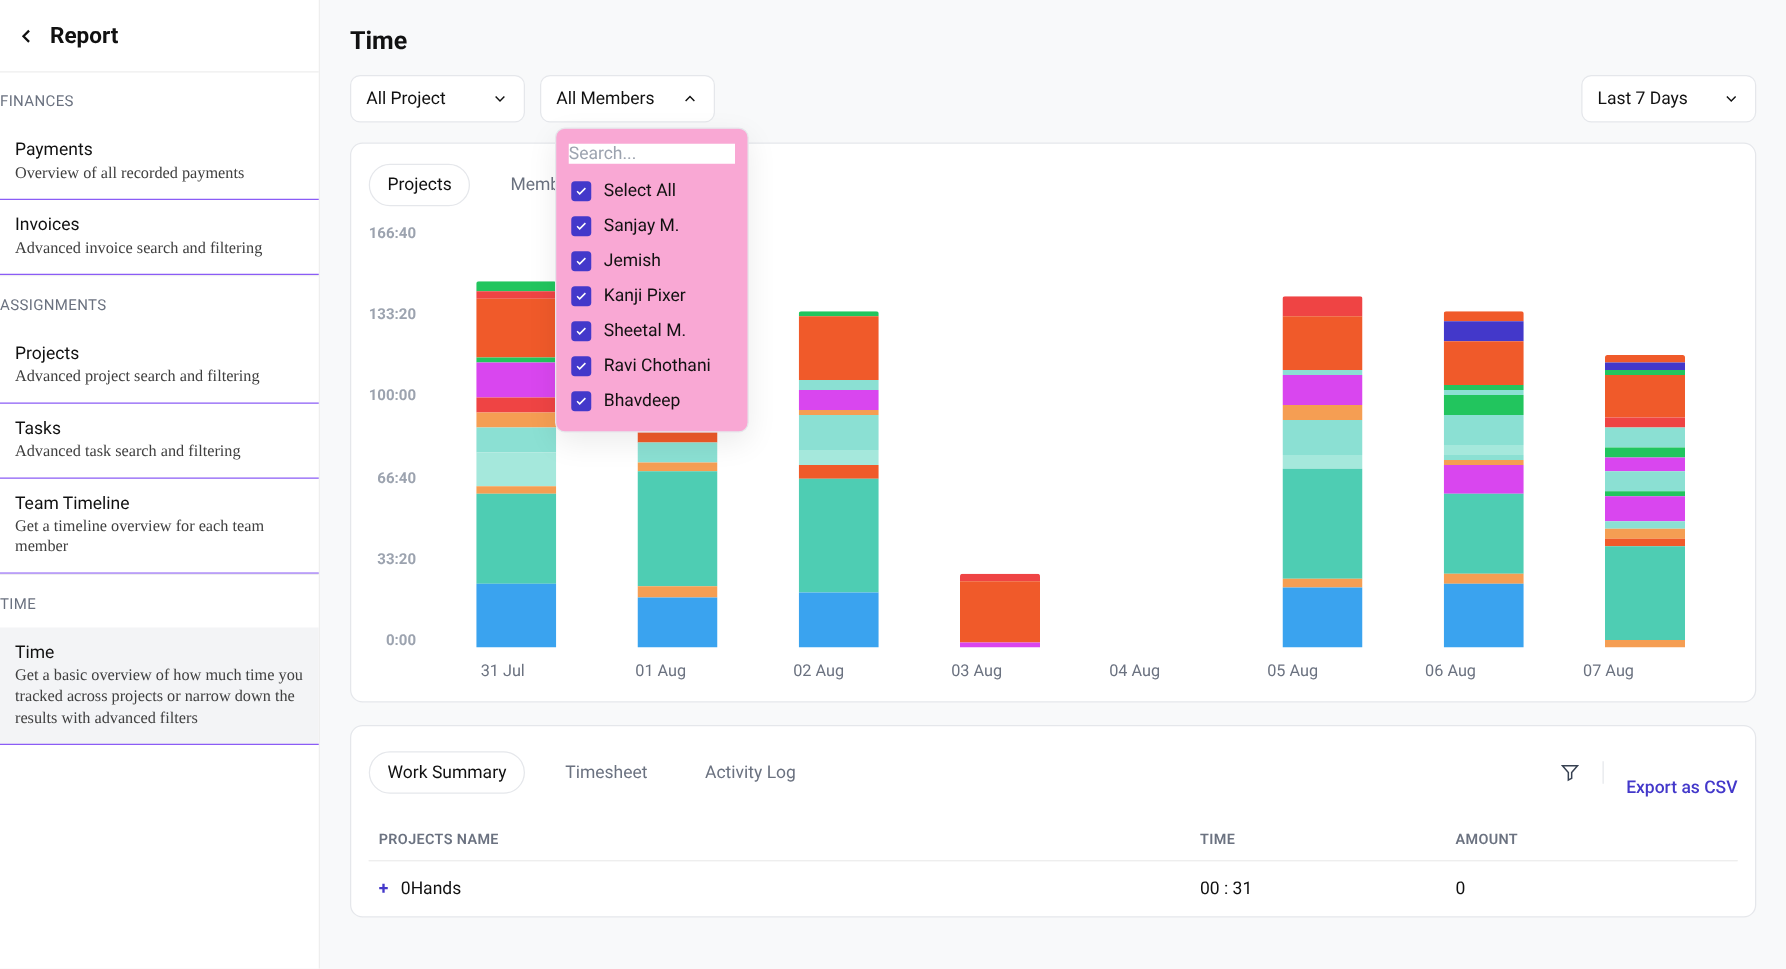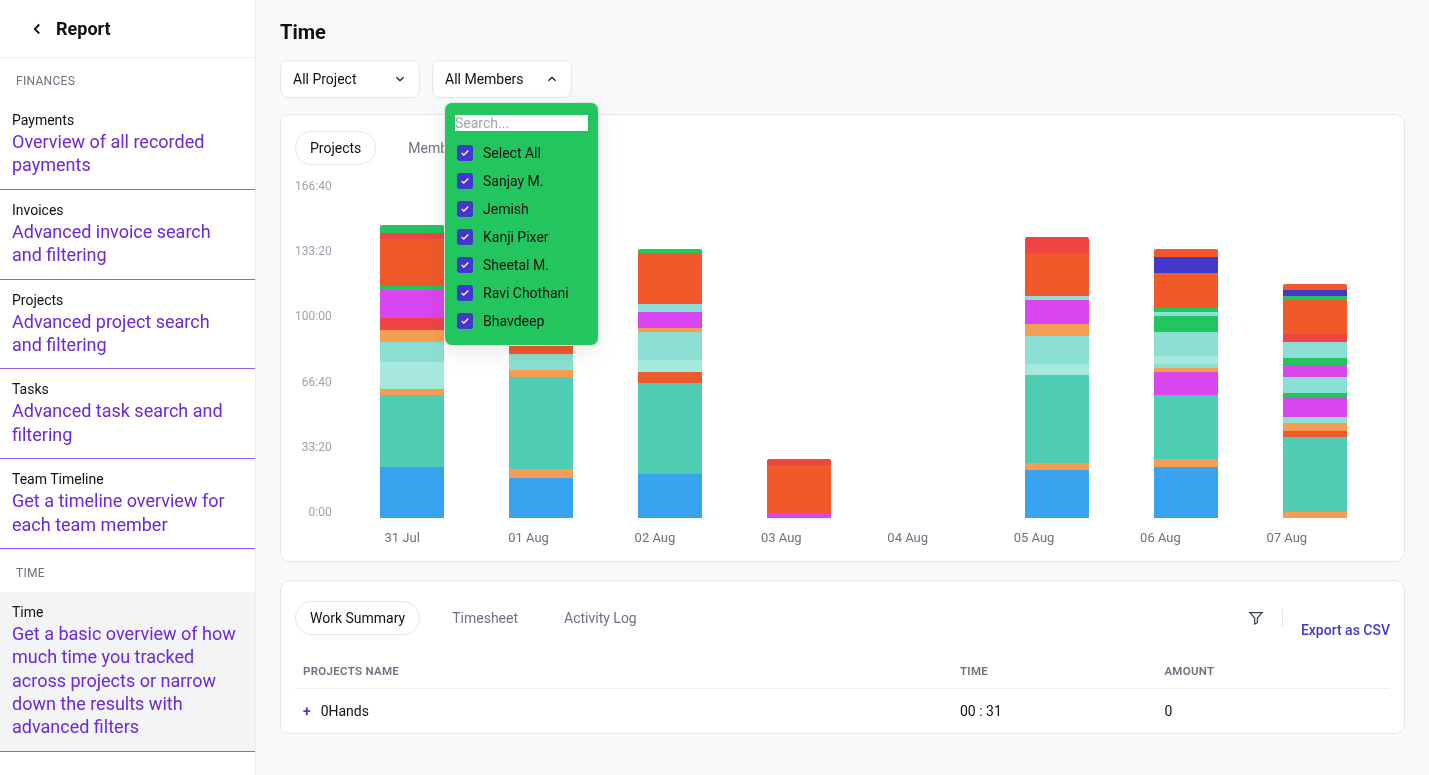--- a/index.html
+++ b/index.html
@@ -1,46 +1,46 @@
 <!DOCTYPE html>
 <html><head>
 <meta charset="utf-8">
 <style>
   *{box-sizing:border-box;margin:0;padding:0;font-family:-apple-system,BlinkMacSystemFont,"Segoe UI",Roboto,Helvetica,Arial,sans-serif;}
   body{background:#f8f9fa;color:#111;font-size:14px;width:1429px;height:775px;overflow:hidden;display:flex;}
   
   .sidebar{width:256px;background:#fff;border-right:1px solid #eee;display:flex;flex-direction:column;height:100%;}
-  .sidebar-header{display:flex;align-items:center;gap:10px;padding:18px 28px;font-size:18px;font-weight:700;}
+  .sidebar-header{display:flex;align-items:center;gap:10px;padding:18px 12px;font-size:18px;font-weight:700;}
   .sidebar-header svg{width:18px;height:18px;}
-  .section-label{font-size:12px;color:#6b7280;letter-spacing:.3px;padding:16px 16px 12px;border-top:1px solid #eee;}
+  .section-label{font-size:12px;color:#6b7280;letter-spacing:.3px;padding:16px 0 12px;border-top:1px solid #eee;}
   .nav-item{padding:12px 12px;border-bottom:1px solid #8b5cf6;cursor:pointer;}
   .nav-item .title{font-size:14px;color:#111;margin-bottom:2px;}
-  .nav-item .sub{font-size:18px;color:#6d28d9;line-height:1.3;}
+  .nav-item .sub{font-size:13px;color:#404040;line-height:1.3;font-family:Liberation Serif, serif;}
   .nav-item.active{background:#f3f4f6;}
   
   .main{flex:1;display:flex;flex-direction:column;height:100%;}
   .page-title{font-size:20px;font-weight:700;padding:20px 24px 16px;}
   .filters{display:flex;gap:12px;padding:0 24px 16px;position:relative;}
   .filters .spacer{flex:1;}
   .dd{background:#fff;border:1px solid #e5e7eb;border-radius:8px;padding:10px 12px;display:flex;align-items:center;gap:20px;font-size:14px;cursor:pointer;min-width:140px;justify-content:space-between;}
   .dd svg{width:14px;height:14px;}
   
-  .panel{position:absolute;left:188px;top:42px;width:155px;background:#22c55e;border:1px solid #e5e7eb;border-radius:8px;box-shadow:0 8px 24px rgba(0,0,0,.08);padding:8px 0 10px;z-index:5;}
+  .panel{position:absolute;left:188px;top:42px;width:155px;background:#f9a8d4;border:1px solid #e5e7eb;border-radius:8px;box-shadow:0 8px 24px rgba(0,0,0,.08);padding:8px 0 10px;z-index:5;}
   .panel input{width:calc(100% - 20px);margin:4px 10px 8px;border:none;outline:none;font-size:14px;color:#111;}
   .panel input::placeholder{color:#9ca3af;}
   .opt{display:flex;align-items:center;gap:10px;padding:6px 12px;font-size:14px;cursor:pointer;}
   .chk{width:16px;height:16px;border-radius:3px;background:#4338ca;display:flex;align-items:center;justify-content:center;}
   .chk svg{width:10px;height:10px;stroke:#fff;stroke-width:3;fill:none;}
   
   .card{margin:0 24px 18px;background:#fff;border:1px solid #e5e7eb;border-radius:10px;padding:16px 14px;}
   .tabs{display:flex;gap:18px;align-items:center;margin-bottom:14px;}
   .tab{padding:8px 14px;border-radius:18px;font-size:14px;color:#6b7280;cursor:pointer;}
   .tab.active{background:#fff;border:1px solid #e5e7eb;color:#111;}
   
-  .chart-wrap{display:flex;}
+  .chart-wrap{display:flex;font-weight:bold;}
   .yaxis{display:flex;flex-direction:column;justify-content:space-between;align-items:flex-end;font-size:12px;color:#9ca3af;padding-right:6px;height:340px;}
   .plot{flex:1;display:flex;justify-content:space-between;align-items:flex-end;height:340px;border-bottom:1px solid transparent;position:relative;padding:0 10px;}
   .col{flex:1;display:flex;flex-direction:column;align-items:center;gap:6px;}
   .bar{width:64px;display:flex;flex-direction:column-reverse;border-radius:2px 2px 0 0;overflow:hidden;}
   .seg{width:100%;}
   .xtick{font-size:13px;color:#6b7280;}
   .xaxis{display:flex;padding:10px 40px 0 44px;}
   .xaxis .xcol{flex:1;text-align:center;}
   
   .tbl-head{display:flex;align-items:center;gap:18px;}
@@ -66,20 +66,21 @@
   <div id="nav-root">
       <div class="section-label">FINANCES</div>
       <div class="nav-item">
         <div class="title">Payments</div>
         <div class="sub">Overview of all recorded payments</div>
       </div>
       <div class="nav-item">
         <div class="title">Invoices</div>
         <div class="sub">Advanced invoice search and filtering</div>
       </div>
+      <div class="section-label">ASSIGNMENTS</div>
       <div class="nav-item">
         <div class="title">Projects</div>
         <div class="sub">Advanced project search and filtering</div>
       </div>
       <div class="nav-item">
         <div class="title">Tasks</div>
         <div class="sub">Advanced task search and filtering</div>
       </div>
       <div class="nav-item">
         <div class="title">Team Timeline</div>
@@ -103,20 +104,26 @@
           <polyline points="6 9 12 15 18 9"></polyline>
         </svg>
     </div>
     <div class="dd">
       <span>All Members</span>
       <svg viewBox="0 0 24 24" fill="none" stroke="currentColor" stroke-width="2">
           <polyline points="6 15 12 9 18 15"></polyline>
         </svg>
     </div>
     <div class="spacer"></div>
+    <div class="dd">
+      <span>Last 7 Days</span>
+      <svg viewBox="0 0 24 24" fill="none" stroke="currentColor" stroke-width="2">
+          <polyline points="6 9 12 15 18 9"></polyline>
+        </svg>
+    </div>
 
     <div class="panel">
       <input type="text" placeholder="Search..." style="">
       <div id="opts">
           <div class="opt">
             <span class="chk">
               <svg viewBox="0 0 24 24">
                 <polyline points="4 12 9 17 20 6"></polyline>
               </svg>
             </span>

